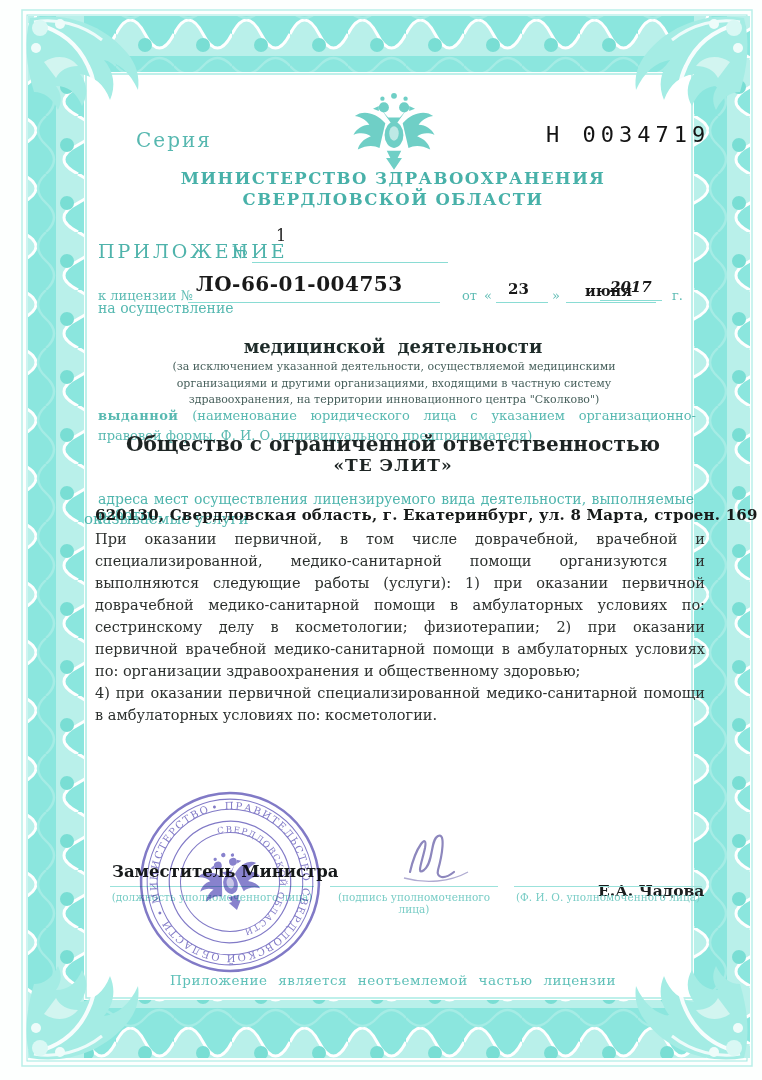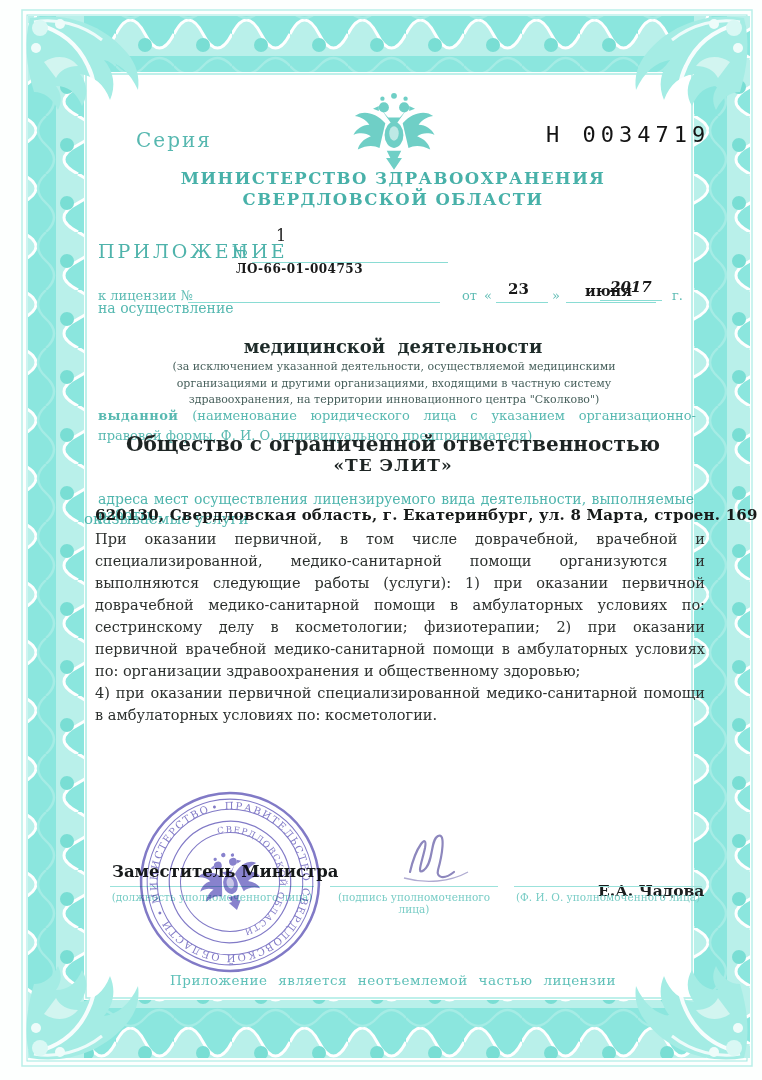--- a/index.html
+++ b/index.html
@@ -15,21 +15,21 @@
           font-family:"DejaVu Sans Mono","Liberation Mono",monospace;letter-spacing:5px;}
   .ministry{left:95px;top:168px;width:596px;text-align:center;color:#48b1a9;
             font-weight:bold;font-size:16.5px;letter-spacing:1.5px;line-height:1.3;}
 
   .appendix-label{left:98px;top:240px;font-size:19px;color:#4fb3ab;letter-spacing:3px;}
   .appendix-no{left:232px;top:242px;font-size:17px;color:#4fb3ab;}
   .appendix-num{left:276px;top:226px;font-size:16px;color:#1c1c1c;}
   .u-appendix{left:252px;top:236px;width:196px;height:26px;border-bottom:1.5px solid #8adcd4;}
 
   .lic-prefix{left:98px;top:288px;font-size:13px;color:#5ebcb4;}
-  .lic-number{left:196px;top:262px;font-size:12px;font-weight:bold;color:#191919;letter-spacing:0.5px;margin-left:40px;}
+  .lic-number{left:196px;top:272px;font-size:20px;font-weight:bold;color:#191919;letter-spacing:0.5px;}
   .u-lic{left:188px;top:272px;width:252px;height:30px;border-bottom:1.5px solid #8adcd4;}
   .lic-ot{left:462px;top:288px;font-size:13px;color:#5ebcb4;}
   .lic-q1{left:484px;top:288px;font-size:13px;color:#5ebcb4;}
   .lic-day{left:508px;top:280px;font-size:15px;font-weight:600;color:#191919;}
   .u-day{left:496px;top:272px;width:52px;height:30px;border-bottom:1.5px solid #8adcd4;}
   .lic-q2{left:552px;top:288px;font-size:13px;color:#5ebcb4;}
   .lic-month{left:585px;top:282px;font-size:14.5px;font-weight:600;color:#191919;}
   .u-month{left:566px;top:272px;width:90px;height:30px;border-bottom:1.5px solid #8adcd4;}
   .lic-year{left:610px;top:278px;font-size:15px;font-weight:600;color:#191919;font-style:italic;}
   .u-year{left:600px;top:272px;width:62px;height:28px;border-bottom:1.5px solid #8adcd4;}

